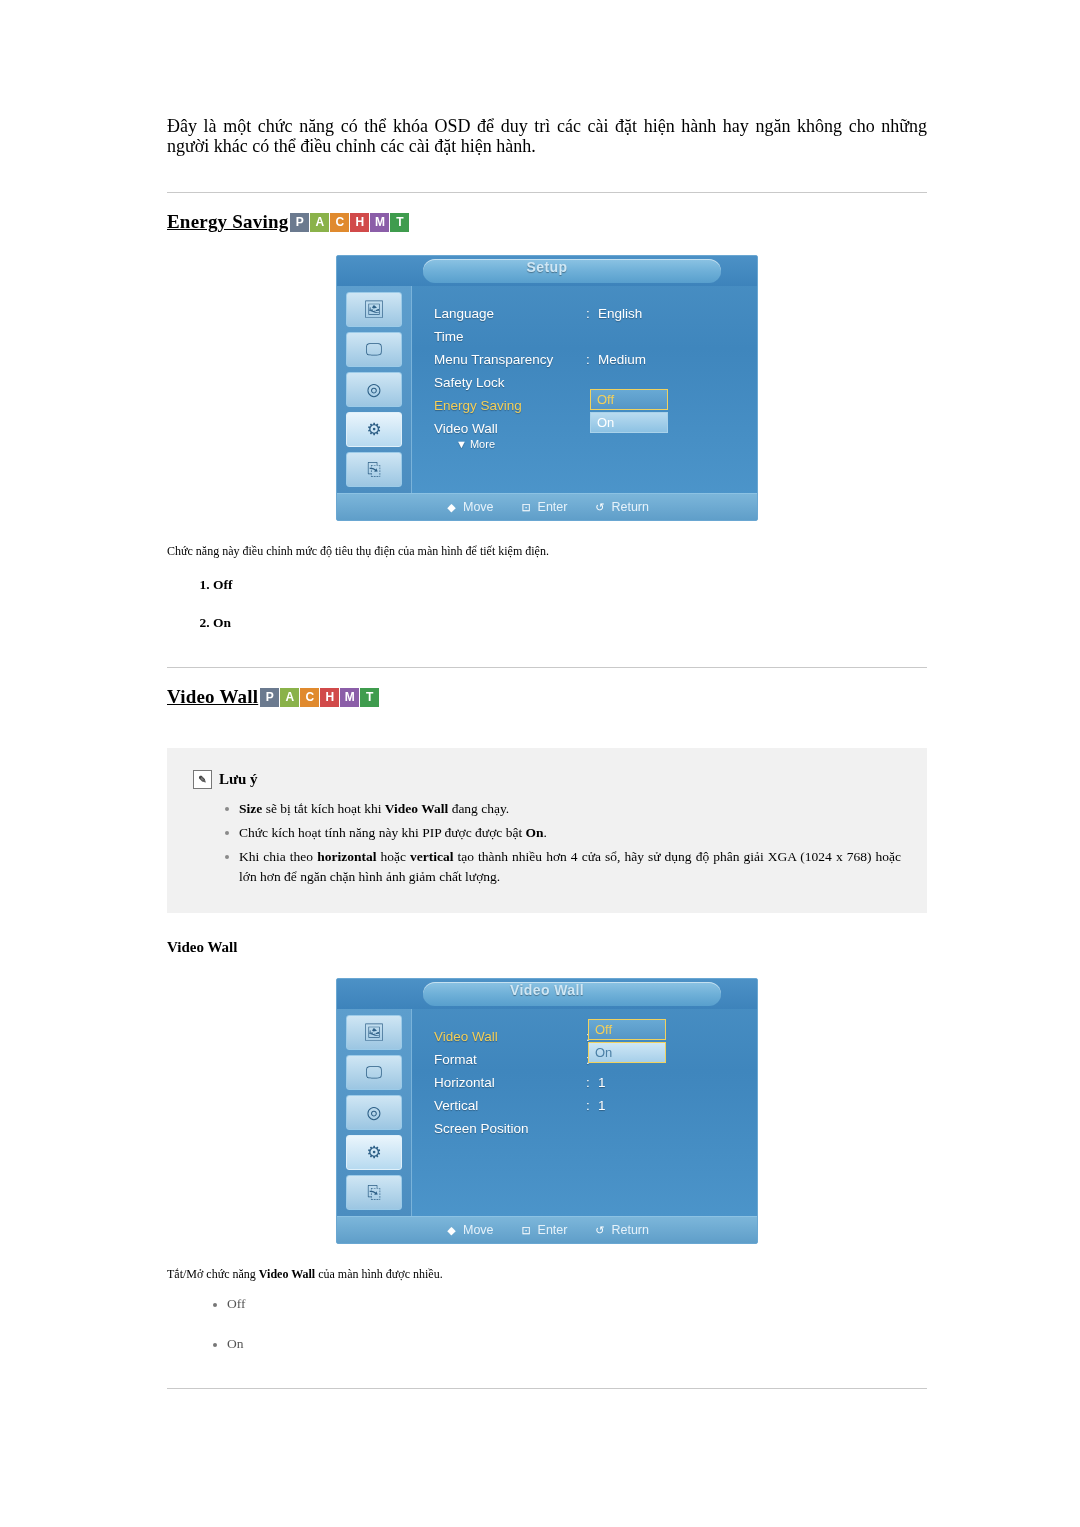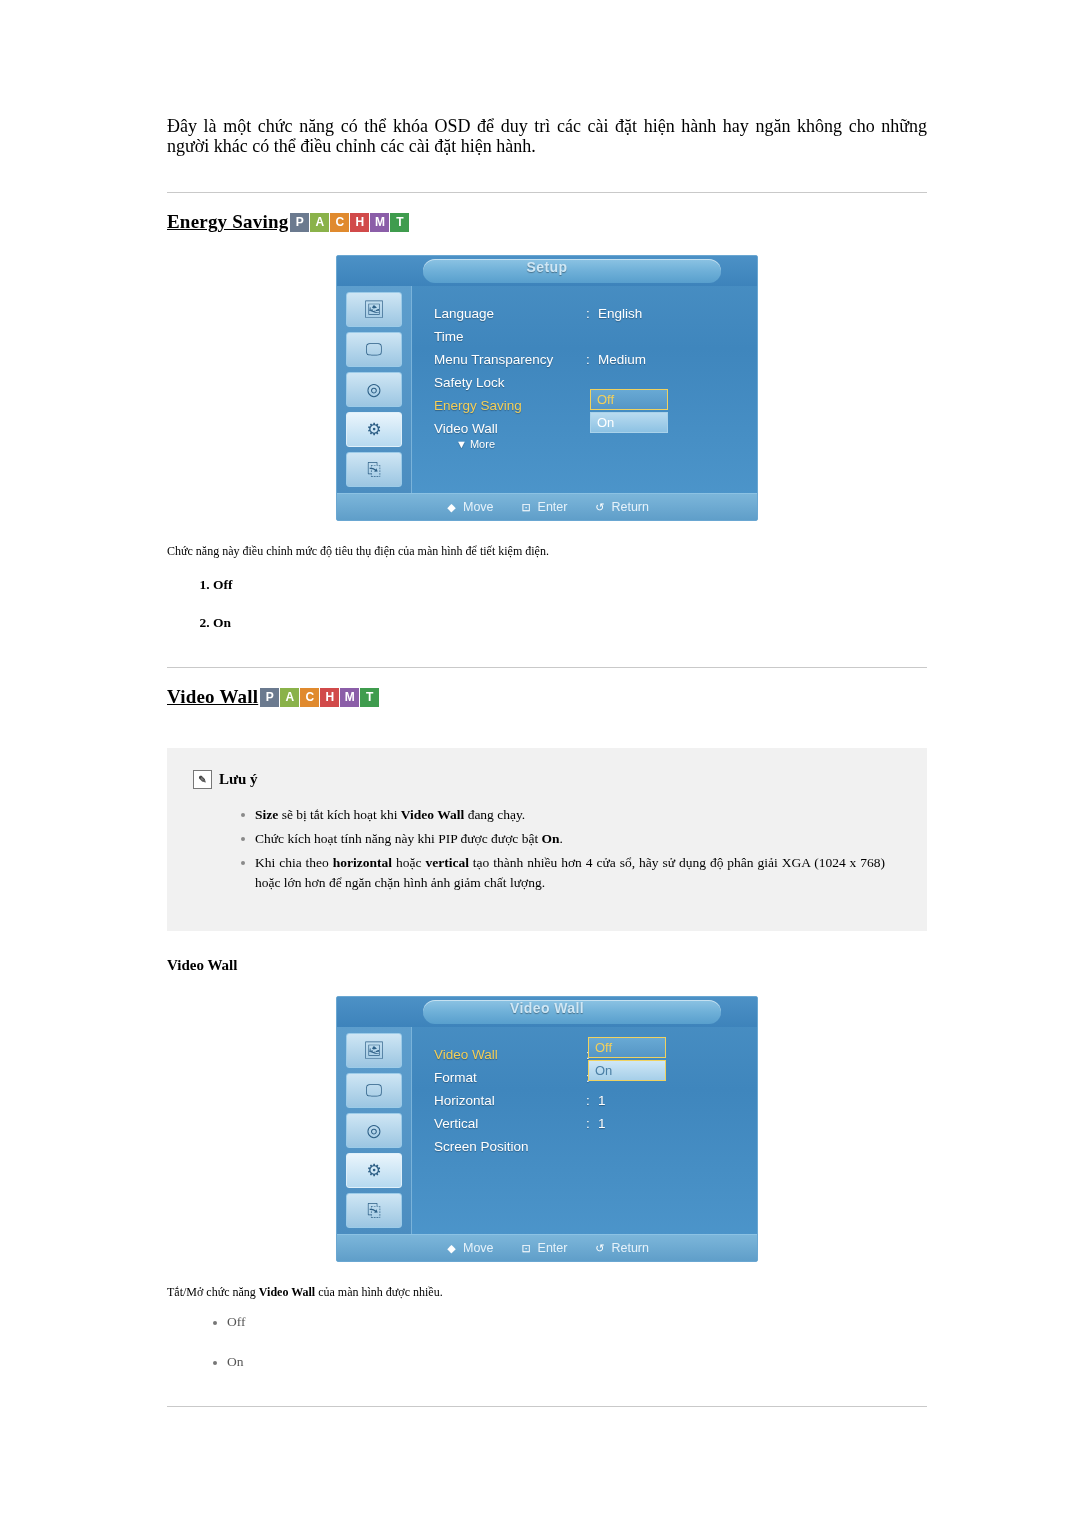--- a/index.html
+++ b/index.html
@@ -275,21 +275,21 @@
     width: 17px; height: 17px;
     border: 1px solid #777;
     display: inline-flex;
     align-items: center;
     justify-content: center;
     font-size: 10px;
     background: #ffffff;
     color: #444;
   }
   ul.notelist {
-    margin: 16px;
+    margin: 0;
     padding-left: 32px;
     font-size: 13.5px;
     line-height: 20px;
     list-style: none;
     font-family: Liberation Serif, serif;
   }
   ul.notelist li {
     position: relative;
     padding-left: 14px;
     margin-bottom: 4px;

